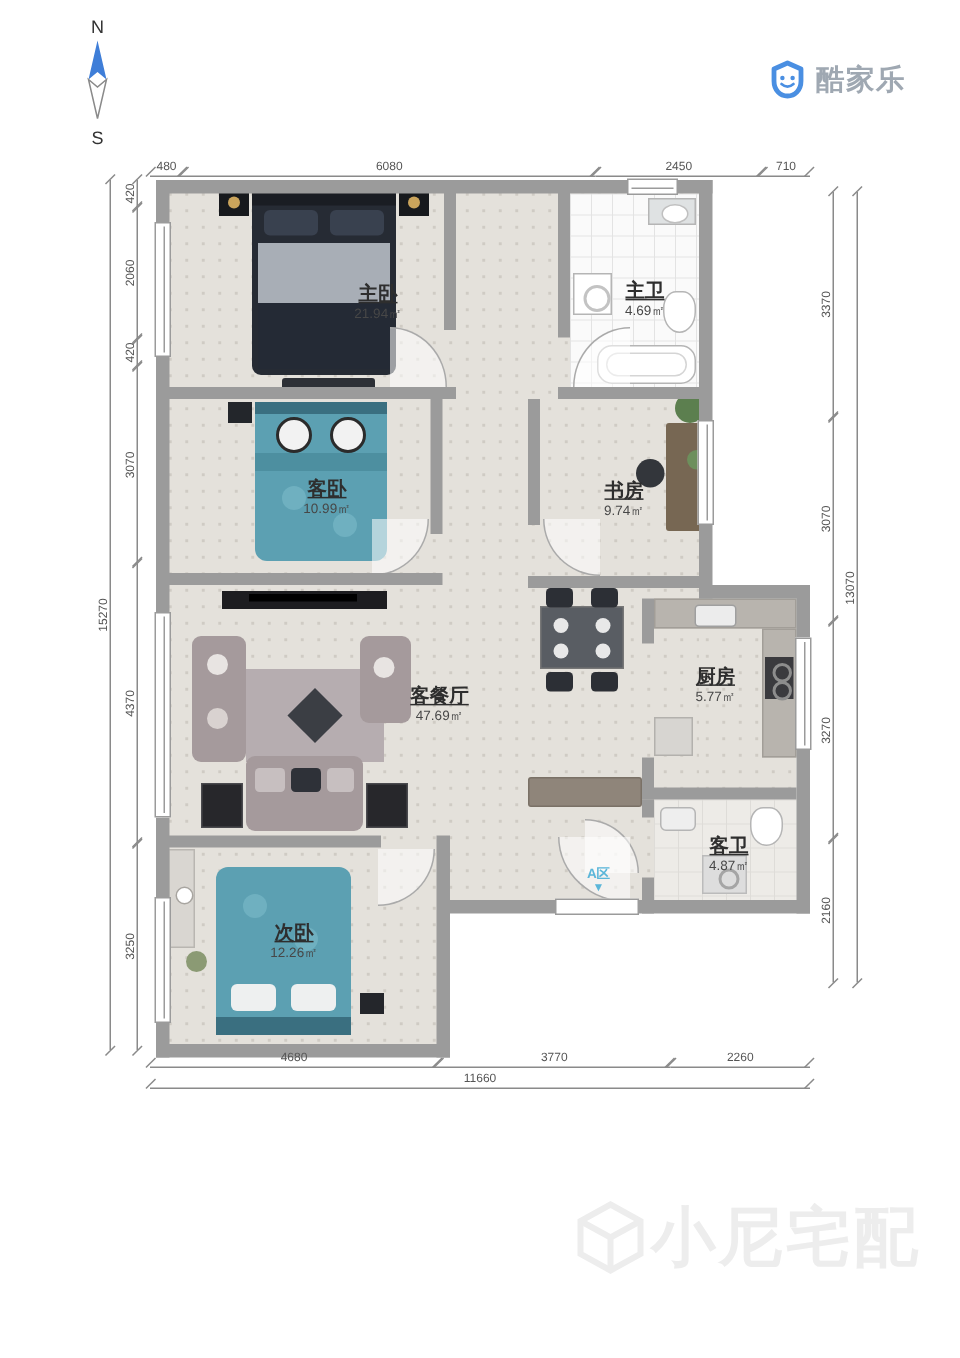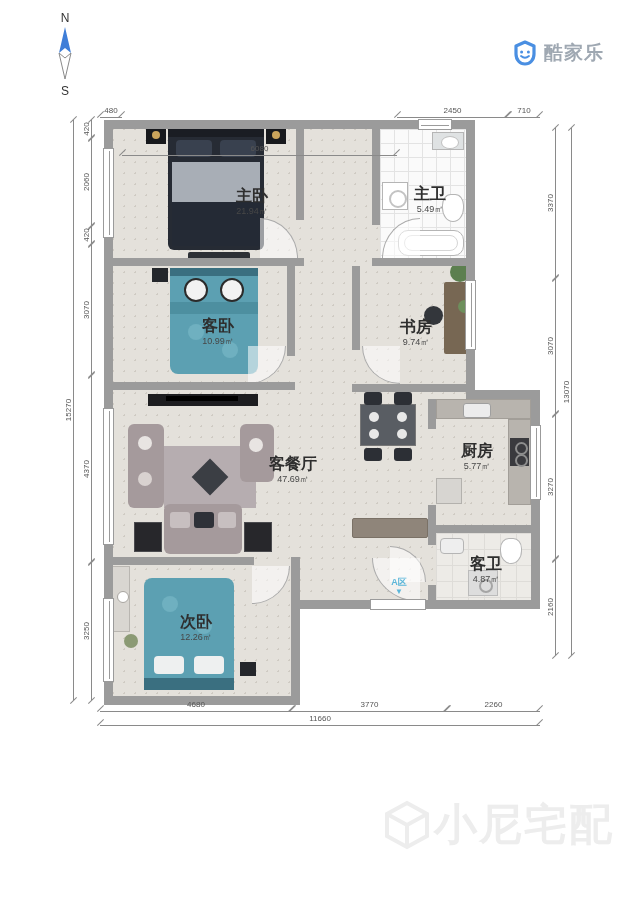--- a/index.html
+++ b/index.html
@@ -25,21 +25,21 @@
         background-size:14px 14px;}
   .tile2{position:absolute;background-color:#edebe7;z-index:6;
         background-image:linear-gradient(#dedcd8 1px,transparent 1px),
                          linear-gradient(90deg,#dedcd8 1px,transparent 1px);
         background-size:16px 16px;}
   
   .fur{position:absolute;z-index:15;box-sizing:border-box;}
   .round{border-radius:50%;}
   
   .room-label{position:absolute;transform:translate(-50%,-50%);text-align:center;z-index:40;line-height:1.25;}
-  .rname{font-size:16px;font-weight:bold;color:#2e2e2e;white-space:nowrap;}
+  .rname{font-size:13px;font-weight:bold;color:#2e2e2e;white-space:nowrap;text-decoration:underline;}
   .rarea{font-size:9px;color:#474747;white-space:nowrap;}
   
   .dh{position:absolute;height:14px;z-index:40;}
   .dh .dline{position:absolute;left:0;right:0;bottom:2px;border-top:1px solid #8a8a8a;}
   .dh .dline::before,.dh .dline::after{content:'';position:absolute;top:-4px;width:9px;
        border-top:1px solid #8a8a8a;transform:rotate(-45deg);}
   .dh .dline::before{left:-4px;}
   .dh .dline::after{right:-4px;}
   .dh .dlabel{position:absolute;left:0;right:0;bottom:5px;text-align:center;
        font-size:8px;color:#555;line-height:1;white-space:nowrap;}
@@ -247,21 +247,21 @@
     <div>A区</div>
     <div class="arrow">▼</div>
   </div>
 
   <div class="room-label" style="left:252px;top:202px;">
     <div class="rname">主卧</div>
     <div class="rarea">21.94㎡</div>
   </div>
   <div class="room-label" style="left:430px;top:200px;">
     <div class="rname">主卫</div>
-    <div class="rarea">5.49㎡</div>
+    <div class="rarea">4.69㎡</div>
   </div>
   <div class="room-label" style="left:218px;top:332px;">
     <div class="rname">客卧</div>
     <div class="rarea">10.99㎡</div>
   </div>
   <div class="room-label" style="left:416px;top:333px;">
     <div class="rname">书房</div>
     <div class="rarea">9.74㎡</div>
   </div>
   <div class="room-label" style="left:293px;top:470px;">
@@ -278,21 +278,21 @@
   </div>
   <div class="room-label" style="left:196px;top:628px;">
     <div class="rname">次卧</div>
     <div class="rarea">12.26㎡</div>
   </div>
 
   <div class="dh" style="left:100px;top:106px;width:22px;">
     <i class="dline"></i>
       <span class="dlabel">480</span>
     </div>
-  <div class="dh" style="left:122px;top:106px;width:275px;margin-top:38px;">
+  <div class="dh" style="left:122px;top:106px;width:275px;">
     <i class="dline"></i>
       <span class="dlabel">6080</span>
     </div>
   <div class="dh" style="left:397px;top:106px;width:111px;">
     <i class="dline"></i>
       <span class="dlabel">2450</span>
     </div>
   <div class="dh" style="left:508px;top:106px;width:32px;">
     <i class="dline"></i>
       <span class="dlabel">710</span>

